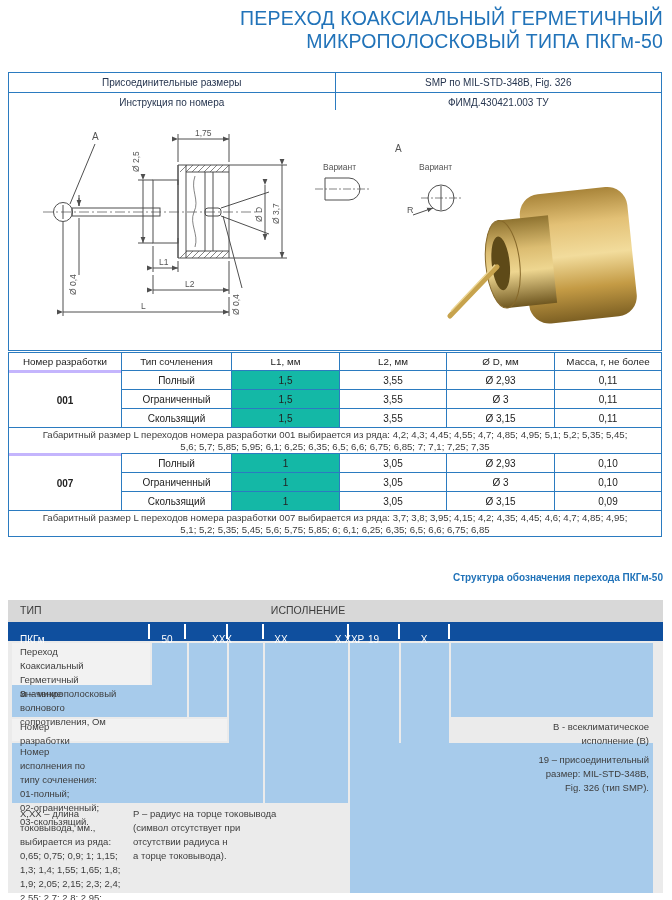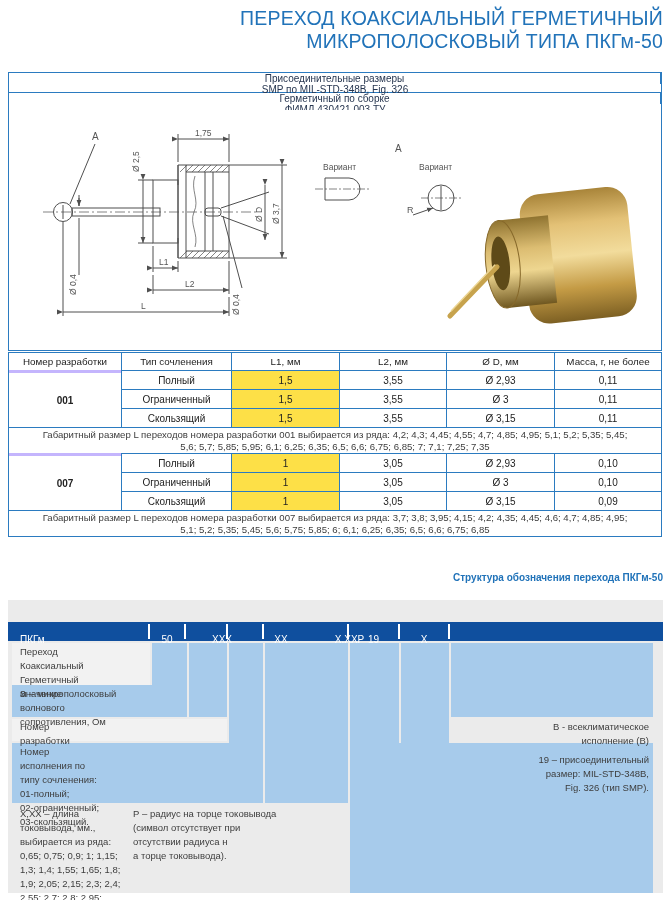--- a/index.html
+++ b/index.html
@@ -3,21 +3,21 @@
 <meta charset="utf-8">
 <style>
   html,body{margin:0;padding:0;background:#fff;}
   .page{position:relative;width:672px;height:900px;background:#fff;overflow:hidden;
         font-family:"Liberation Sans",sans-serif;color:#333;}
   
   .title{position:absolute;top:7px;right:9px;text-align:right;color:#2173B9;
          font-size:19.5px;line-height:23px;font-weight:500;letter-spacing:.2px;}
   
   .info-table{position:absolute;left:8px;top:72px;width:652px;border:1.5px solid #2b7bc0;}
-  .info-row{display:flex;height:19px;flex-direction:column;}
+  .info-row{display:flex;height:19px;}
   .info-row + .info-row{border-top:1px solid #2b7bc0;}
   .info-cell{flex:1;display:flex;align-items:center;justify-content:center;
              font-size:10px;color:#26354f;}
   .info-cell.left{border-right:1px solid #2b7bc0;}
   
   .drawing-box{position:absolute;left:8px;top:110px;width:652px;height:240px;
                border:1.5px solid #2b7bc0;border-top:none;background:#fff;}
   .schematic{position:absolute;left:0;top:0;}
   .photo{position:absolute;left:424px;top:70px;}
   
@@ -27,21 +27,21 @@
       border:1.5px solid #2b7bc0;font-size:10px;color:#222;}
   .dt .c{display:flex;align-items:center;justify-content:center;text-align:center;
          border-left:1px solid #2b7bc0;border-top:1px solid #2b7bc0;}
   .dt .c.col1{border-left:none;}
   .dt .c.hrow{border-top:none;font-size:9.8px;}
   .dt .note{grid-column:1/7;display:flex;align-items:center;justify-content:center;
             text-align:center;border-top:1px solid #2b7bc0;font-size:9.6px;line-height:11.5px;
             padding:0 6px;}
   .dt .group{grid-column:1;border-left:none;border-top:3px solid #c4b5fd;font-weight:bold;}
   .g001{grid-row:2/5;} .g007{grid-row:6/9;}
-  .dt .tint{background:#fde047;}
+  .dt .tint{background:#14b8a6;}
   
   .struct-heading{position:absolute;top:572px;right:9px;color:#2173B9;
                   font-size:10px;font-weight:bold;text-align:right;}
   
   .panel{position:absolute;left:8px;top:600px;width:655px;height:293px;background:#EBEBEB;}
   .panel-header{position:absolute;left:0;top:0;width:655px;height:22px;background:#D8D8D8;}
   .type-label{position:absolute;left:12px;top:4px;font-size:10.5px;color:#3d3d3d;}
   .isp-label{position:absolute;left:150px;top:4px;width:300px;text-align:center;
              font-size:10.5px;color:#3d3d3d;}
   .codebar{position:absolute;left:0;top:22px;width:655px;height:19px;background:#0F4F9E;}
@@ -63,21 +63,21 @@
     <div>ПЕРЕХОД КОАКСИАЛЬНЫЙ ГЕРМЕТИЧНЫЙ</div>
     <div>МИКРОПОЛОСКОВЫЙ ТИПА ПКГм-50</div>
   </div>
 
   <div class="info-table">
     <div class="info-row">
       <div class="info-cell left">Присоединительные размеры</div>
       <div class="info-cell">SMP по MIL-STD-348B, Fig. 326</div>
     </div>
     <div class="info-row">
-      <div class="info-cell left">Герметичный по сборке</div>
+      <div class="info-cell left">Инструкция по номера</div>
       <div class="info-cell">ФИМД.430421.003 ТУ</div>
     </div>
   </div>
 
   <div class="drawing-box">
     <svg class="schematic" width="652" height="238" viewBox="0 0 652 238">
       <defs>
         <marker id="ar" markerWidth="8" markerHeight="8" refX="6" refY="3" orient="auto">
           <path d="M0,0.6 L6,3 L0,5.4 z" fill="#4f4f4f"></path>
         </marker>
@@ -234,20 +234,24 @@
     <div class="c">3,05</div>
     <div class="c">Ø 3,15</div>
     <div class="c">0,09</div>
     <div class="note ml">Габаритный размер L переходов номера разработки 007 выбирается из ряда: 3,7; 3,8; 3,95; 4,15; 4,2; 4,35; 4,45; 4,6; 4,7; 4,85; 4,95;
 5,1; 5,2; 5,35; 5,45; 5,6; 5,75; 5,85; 6; 6,1; 6,25; 6,35; 6,5; 6,6; 6,75; 6,85</div>
   </div>
 
   <div class="struct-heading">Структура обозначения перехода ПКГм-50</div>
 
   <div class="panel">
+    <div class="panel-header">
+      <div class="type-label">ТИП</div>
+      <div class="isp-label">ИСПОЛНЕНИЕ</div>
+    </div>
     <div class="codebar">
       <div class="seg" style="left:12px;justify-content:flex-start;">ПКГм</div>
       <div class="sep" style="left:140px;"></div>
       <div class="seg" style="left:142px;width:34px;">50</div>
       <div class="sep" style="left:176px;"></div>
       <div class="seg" style="left:178px;width:40px;padding-left:16px;">XXX</div>
       <div class="sep" style="left:218px;"></div>
       <div class="seg" style="left:220px;width:34px;margin-left:36px;">XX</div>
       <div class="sep" style="left:254px;"></div>
       <div class="seg" style="left:256px;width:83px;padding-left:44px;">X,XXP</div>

